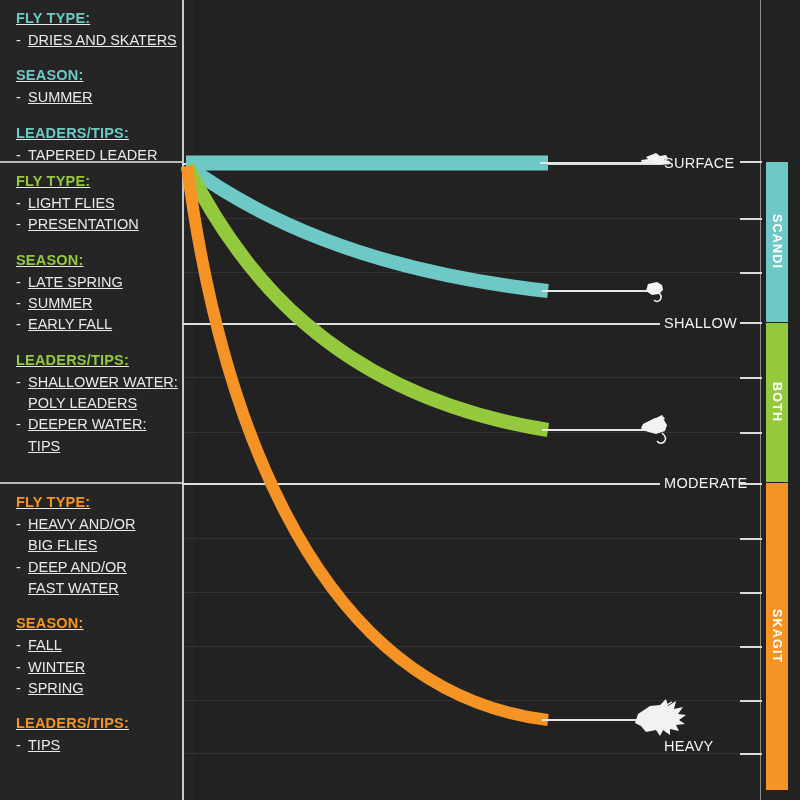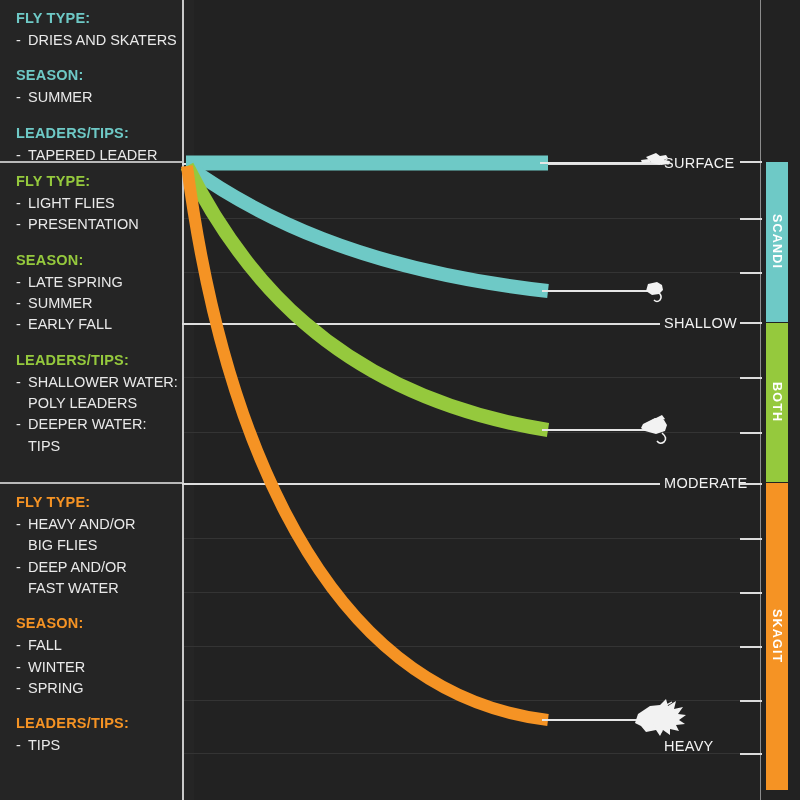--- a/index.html
+++ b/index.html
@@ -11,20 +11,21 @@
     -webkit-font-smoothing:antialiased;
   }
 
   
   .panel{
     position:absolute;left:0;width:194px;
     background:#252525;
     box-sizing:border-box;
     padding:8px 10px 8px 16px;
     color:#e8e8e8;
+    text-decoration:underline;
   }
   .panel-sep{
     position:absolute;left:0;width:182px;height:2px;background:#b9b9b9;
   }
   .grp{margin:0 0 0 0;}
   .grp + .grp{margin-top:14px;}
   .grp-title{
     font-size:14.5px;font-weight:700;letter-spacing:.2px;
     margin:0 0 1px 0;line-height:1.45;
   }

